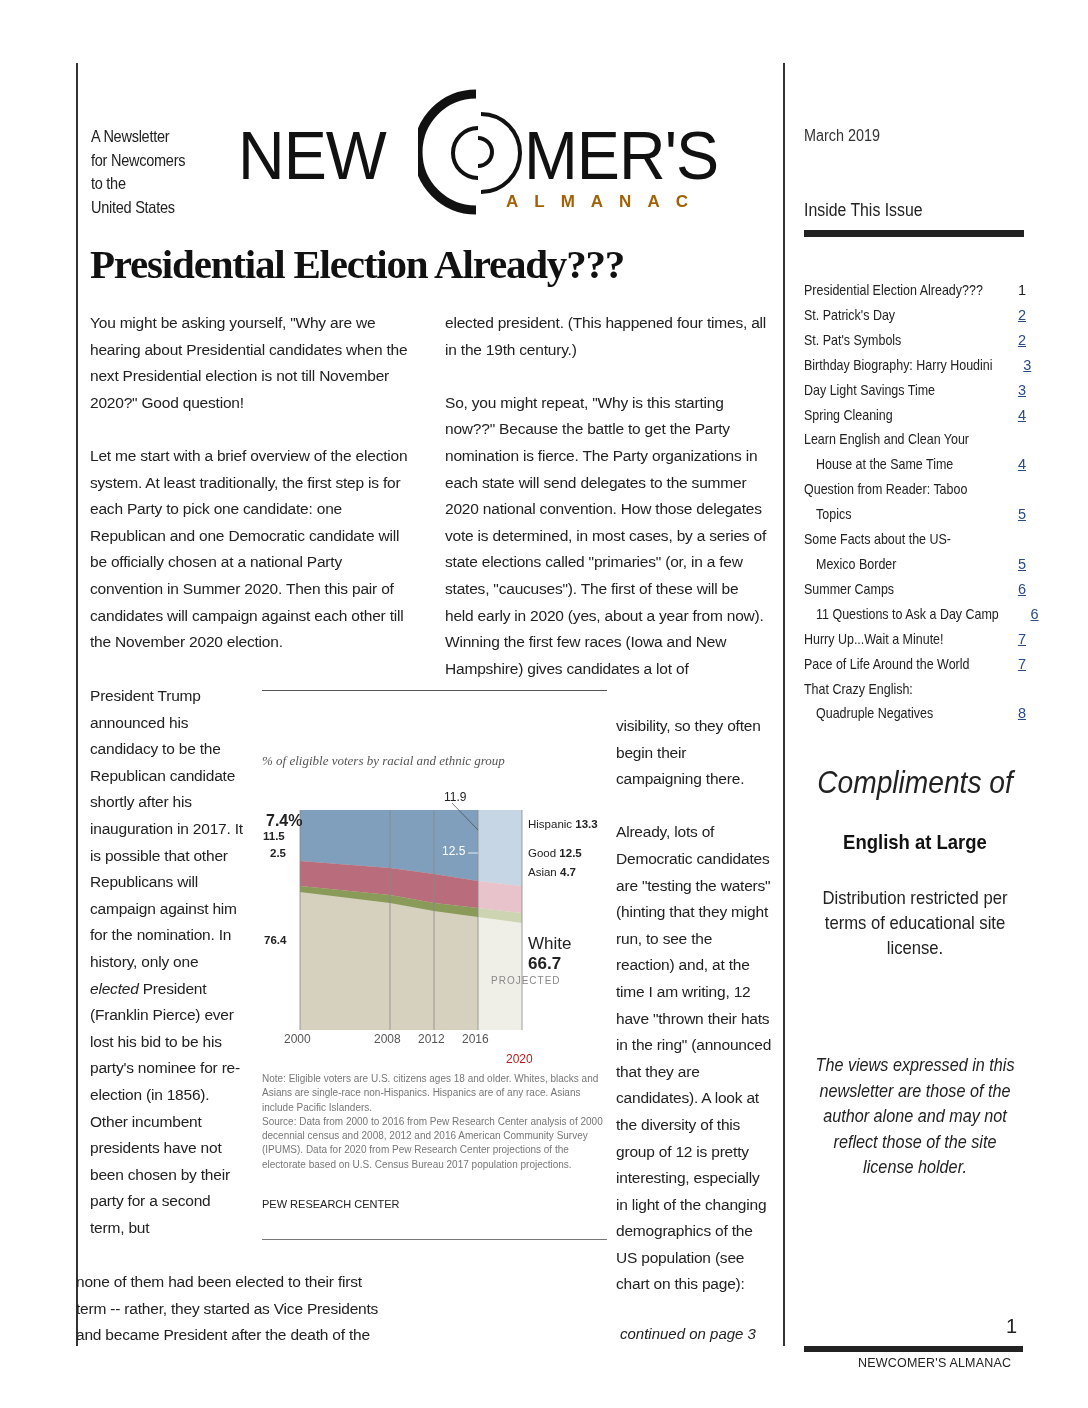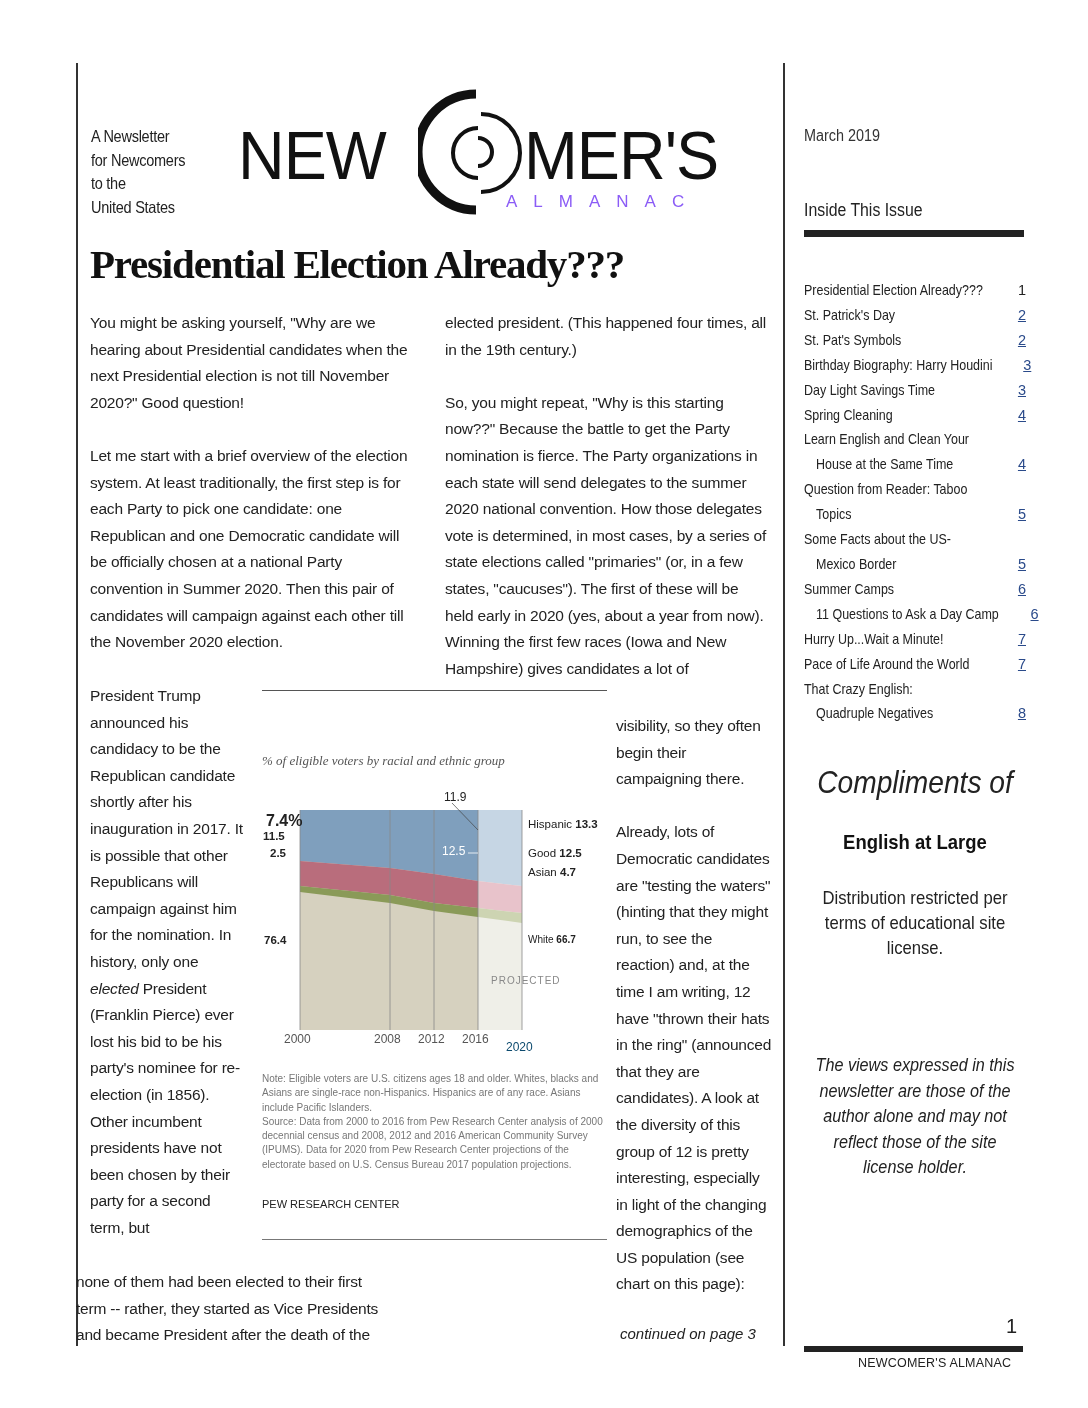--- a/index.html
+++ b/index.html
@@ -4,21 +4,21 @@
 <style>
   html, body { margin:0; padding:0; background:#fff; }
   body { width:1088px; height:1408px; position:relative; overflow:hidden; color:#222;
          font-family:"Liberation Sans", sans-serif; }
   .vrule { position:absolute; background:#333; width:2px; }
   .masthead-tag { position:absolute; left:91px; top:125px; font-size:16.5px; line-height:23.5px;
                   color:#222; font-family:"Liberation Sans", sans-serif; letter-spacing:-0.3px; transform:scaleX(0.88); transform-origin:left top; }
   .logo { position:absolute; left:224px; top:88px; width:485px; height:130px;margin-left:14px; }
   .logo .word { position:absolute; top:28px; font-size:68px; font-weight:300; letter-spacing:-1px;
                 font-family:"Liberation Sans", sans-serif; color:#111; transform:scaleX(0.95); transform-origin:left top;}
-  .logo .almanac { position:absolute; left:268px; top:104px; font-size:17px; letter-spacing:16px; font-weight:normal; color:#8b5cf6; }
+  .logo .almanac { position:absolute; left:268px; top:104px; font-size:17px; letter-spacing:16px; font-weight:bold; color:#a16207; }
   .headline { position:absolute; left:90px; top:240px; font-family:"Liberation Serif", serif; font-weight:bold;
               font-size:41px; letter-spacing:-1.2px; color:#111; margin:0; }
   .col { position:absolute; font-size:15.5px; line-height:26.6px; color:#222; letter-spacing:-0.2px; }
   .col p { margin:0; }
   .col .gap { height:26.6px; }
   .chart-box { position:absolute; left:262px; top:690px; width:345px; height:550px; }
   .chart-box .topline { position:absolute; left:0; top:0; width:345px; height:1px; background:#555; }
   .chart-box .botline { position:absolute; left:0; bottom:0; width:345px; height:1px; background:#777; }
   .chart-title { position:absolute; left:0; top:14px; font-size:17px; font-weight:bold; line-height:22px; color:#111; width:345px; }
   .chart-sub { position:absolute; left:0; top:63px; font-family:"Liberation Serif", serif; font-style:italic; font-size:13px; color:#555; }
@@ -126,28 +126,28 @@
   <div style="position:absolute; left:1px; top:140px; font-size:11.5px; font-weight:bold;">11.5</div>
   <div style="position:absolute; left:8px; top:157px; font-size:11.5px; font-weight:bold;">2.5</div>
   <div style="position:absolute; left:2px; top:244px; font-size:11.5px; font-weight:bold;">76.4</div>
 
   <div style="position:absolute; left:182px; top:100px; font-size:12px;">11.9</div>
   <div style="position:absolute; left:180px; top:154px; font-size:12px; color:#fff;">12.5</div>
 
   <div style="position:absolute; left:266px; top:128px; font-size:11.5px;"><span>Hispanic</span> <b>13.3</b></div>
   <div style="position:absolute; left:266px; top:157px; font-size:11.5px;"><span>Good</span> <b>12.5</b></div>
   <div style="position:absolute; left:266px; top:176px; font-size:11.5px;"><span>Asian</span> <b>4.7</b></div>
-  <div style="position:absolute; left:266px; top:244px; font-size:10px;"><span>White</span> <b>66.7</b></div>
+  <div style="position:absolute; left:266px; top:244px; font-size:17px;"><span>White</span> <b>66.7</b></div>
   <div style="position:absolute; left:209px; top:285px; font-size:10px; color:#888; letter-spacing:1px;padding-left:20px;">PROJECTED</div>
 
   <div style="position:absolute; left:22px; top:342px; font-size:12px; color:#555;">2000</div>
   <div style="position:absolute; left:112px; top:342px; font-size:12px; color:#555;">2008</div>
   <div style="position:absolute; left:156px; top:342px; font-size:12px; color:#555;">2012</div>
   <div style="position:absolute; left:200px; top:342px; font-size:12px; color:#555;">2016</div>
-  <div style="position:absolute; left:244px; top:350px; font-size:12px; color:#0c4a6e;text-align:right;">2020</div>
+  <div style="position:absolute; left:244px; top:362px; font-size:12px; color:#b91c1c;text-align:right;">2020</div>
   <div class="chart-note">
     <div>Note: Eligible voters are U.S. citizens ages 18 and older. Whites, blacks and Asians are single-race non-Hispanics. Hispanics are of any race. Asians include Pacific Islanders.</div>
     <div>Source: Data from 2000 to 2016 from Pew Research Center analysis of 2000 decennial census and 2008, 2012 and 2016 American Community Survey (IPUMS). Data for 2020 from Pew Research Center projections of the electorate based on U.S. Census Bureau 2017 population projections.</div>
   </div>
   <div class="chart-src">PEW RESEARCH CENTER</div>
   <div class="botline"></div>
 </div>
 
 <div class="sidebar-date">March 2019</div>
 <div class="inside-title">Inside This Issue</div>

